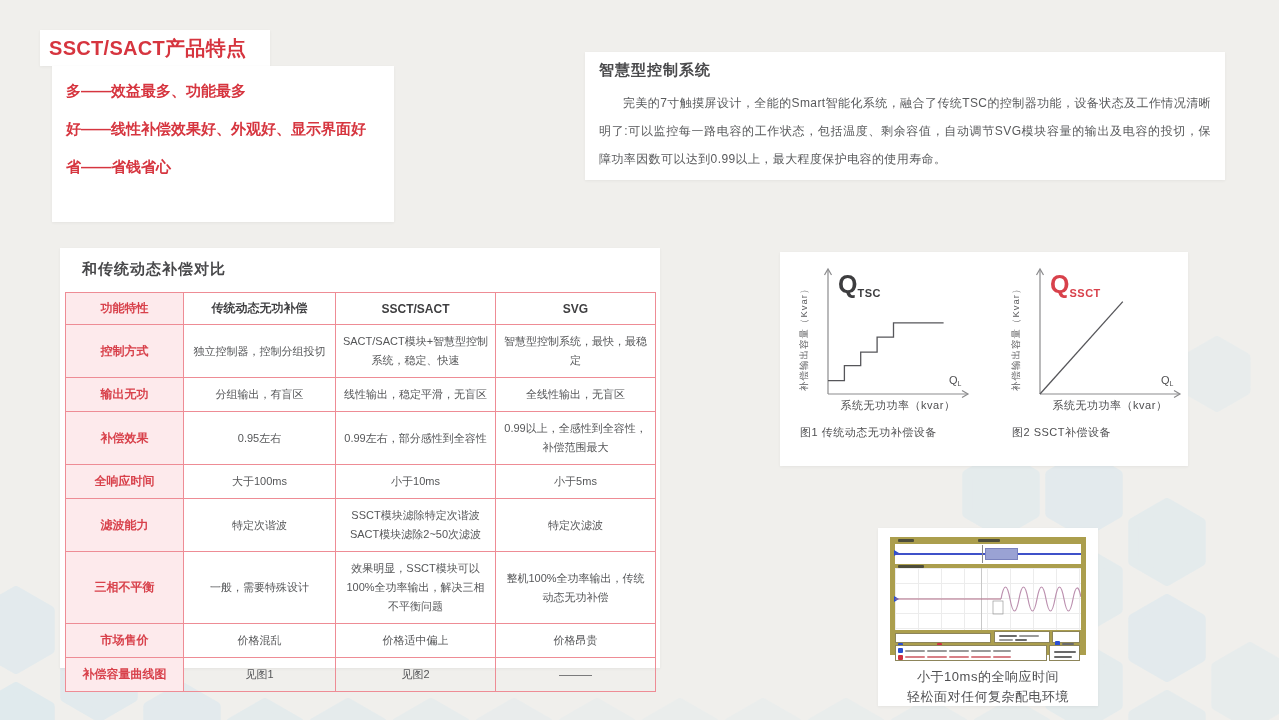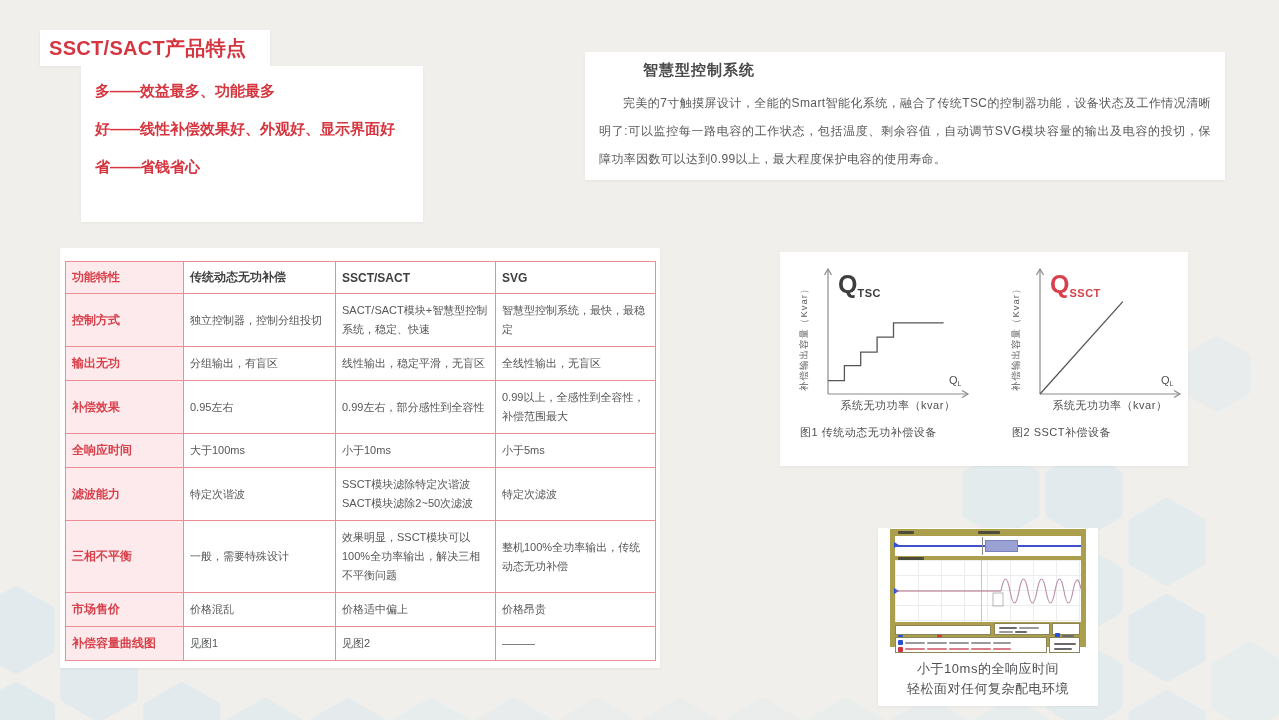--- a/index.html
+++ b/index.html
@@ -8,38 +8,38 @@
     background:#f0efec;
     font-family:"Liberation Sans","DejaVu Sans",sans-serif;
   }
   .slide{position:absolute;inset:0;}
   #hex-bg{position:absolute;left:0;top:0;z-index:0;}
   .card{position:absolute;background:#ffffff;z-index:2;box-shadow:0 1px 3px rgba(0,0,0,0.05);}
 
   
   .features-title-box{left:40px;top:30px;width:230px;height:36px;display:flex;align-items:center;}
   .features-title{color:#d6353f;font-size:20px;font-weight:bold;padding-left:9px;letter-spacing:0.3px;}
-  .features-list-box{left:81px;top:66px;width:342px;height:156px;padding:6px 0 0 14px;box-sizing:border-box;}
+  .features-list-box{left:52px;top:66px;width:342px;height:156px;padding:6px 0 0 14px;box-sizing:border-box;}
   .feature-item{color:#d6353f;font-size:15px;font-weight:bold;line-height:38px;white-space:nowrap;}
 
   
   .smart-card{left:585px;top:52px;width:640px;height:128px;box-sizing:border-box;padding:9px 14px 0 14px;}
-  .smart-title{color:#4a4a4c;font-size:15px;font-weight:bold;letter-spacing:1px;margin-left:44px;}
+  .smart-title{color:#4a4a4c;font-size:15px;font-weight:bold;letter-spacing:1px;}
   .smart-body{margin-top:9px;color:#595a5c;font-size:12px;line-height:28px;text-indent:2em;letter-spacing:0.4px;text-align:justify;}
 
   
   .table-card{left:60px;top:248px;width:600px;height:420px;box-sizing:border-box;}
   .table-title{color:#48484a;font-size:15px;font-weight:bold;padding:12px 0 0 22px;letter-spacing:1px;}
   table.cmp{border-collapse:collapse;margin:13px 0 0 5px;width:590px;table-layout:fixed;}
   table.cmp col:nth-child(1){width:118px;}
   table.cmp col:nth-child(2){width:152px;}
   table.cmp col:nth-child(3){width:160px;}
   table.cmp col:nth-child(4){width:160px;}
   table.cmp th,table.cmp td{
-    border:1px solid #ee8c95;text-align:left;vertical-align:middle;
+    border:1px solid #ee8c95;text-align:center;vertical-align:middle;
     padding:7px 6px;white-space:pre-line;
   }
   table.cmp th{font-size:12px;color:#3f3f41;background:#ffffff;font-weight:bold;}
   table.cmp th.feat,table.cmp td.feat{background:#fdeaec;color:#d8414b;font-weight:bold;font-size:12px;}
   table.cmp td{font-size:11px;color:#555658;line-height:19px;}
   td.nowrap{white-space:nowrap;}
   td.wrap-left{text-align:left;padding-left:9px;}
 
   
   .charts-card{left:780px;top:252px;width:408px;height:214px;box-sizing:border-box;padding:8px 0 0 12px;}
@@ -50,21 +50,21 @@
   .trace{stroke:#56565a;stroke-width:1.3;fill:none;}
   .ylab{font-size:9.5px;fill:#5a5a5c;letter-spacing:1px;}
   .xlab{font-size:11px;fill:#4f4f51;letter-spacing:0.5px;}
   .qtitle{font-size:25px;font-weight:bold;}
   .qsub{font-size:11px;font-weight:bold;letter-spacing:0.5px;}
   .qend{font-size:11px;fill:#4f4f51;}
   .qendsub{font-size:7px;}
   .chart-caption{margin-top:13px;padding-left:8px;font-size:11px;color:#4f4f51;letter-spacing:0.5px;}
 
   
-  .scope-card{left:878px;top:528px;width:220px;height:178px;box-sizing:border-box;padding-top:1px;}
+  .scope-card{left:878px;top:528px;width:220px;height:178px;box-sizing:border-box;padding-top:9px;}
   .scope{position:relative;width:196px;height:118px;margin:0 auto;background:#ab9e4d;box-sizing:border-box;}
   .scope .micro{position:absolute;background:#4c4c3a;height:3px;border-radius:1px;}
   .scope-strip{position:absolute;left:5px;top:7px;width:186px;height:20px;background:#fff;}
   .scope-strip .hline{position:absolute;left:0;top:9px;width:100%;height:1.6px;background:#3f51c9;}
   .scope-trigger-bar{position:absolute;left:90px;top:4px;width:33px;height:12px;background:#9aa2d4;border:1px solid #7a82bd;box-sizing:border-box;}
   .scope-trigger-tick{position:absolute;left:87px;top:1px;width:1px;height:18px;background:#8a8a8a;}
   .scope-panel{position:absolute;left:5px;top:31px;width:186px;height:62px;background:#fff;
     background-image:linear-gradient(#ececec 1px,transparent 1px),linear-gradient(90deg,#ececec 1px,transparent 1px);
     background-size:23px 15px;}
   .scope-panel .vline{position:absolute;left:86px;top:0;width:1px;height:100%;background:#c8c8c8;}
@@ -117,20 +117,21 @@
     <div class="feature-item">好——线性补偿效果好、外观好、显示界面好</div>
     <div class="feature-item">省——省钱省心</div>
   </div>
 
   <div class="card smart-card">
     <div class="smart-title">智慧型控制系统</div>
     <div class="smart-body">完美的7寸触摸屏设计，全能的Smart智能化系统，融合了传统TSC的控制器功能，设备状态及工作情况清晰明了:可以监控每一路电容的工作状态，包括温度、剩余容值，自动调节SVG模块容量的输出及电容的投切，保障功率因数可以达到0.99以上，最大程度保护电容的使用寿命。</div>
   </div>
 
   <div class="card table-card">
+    <div class="table-title">和传统动态补偿对比</div>
     <table class="cmp">
       <colgroup>
           <col>
           <col>
           <col>
           <col>
         </colgroup>
       <tbody>
           <tr>
         <th class="feat">功能特性</th>

